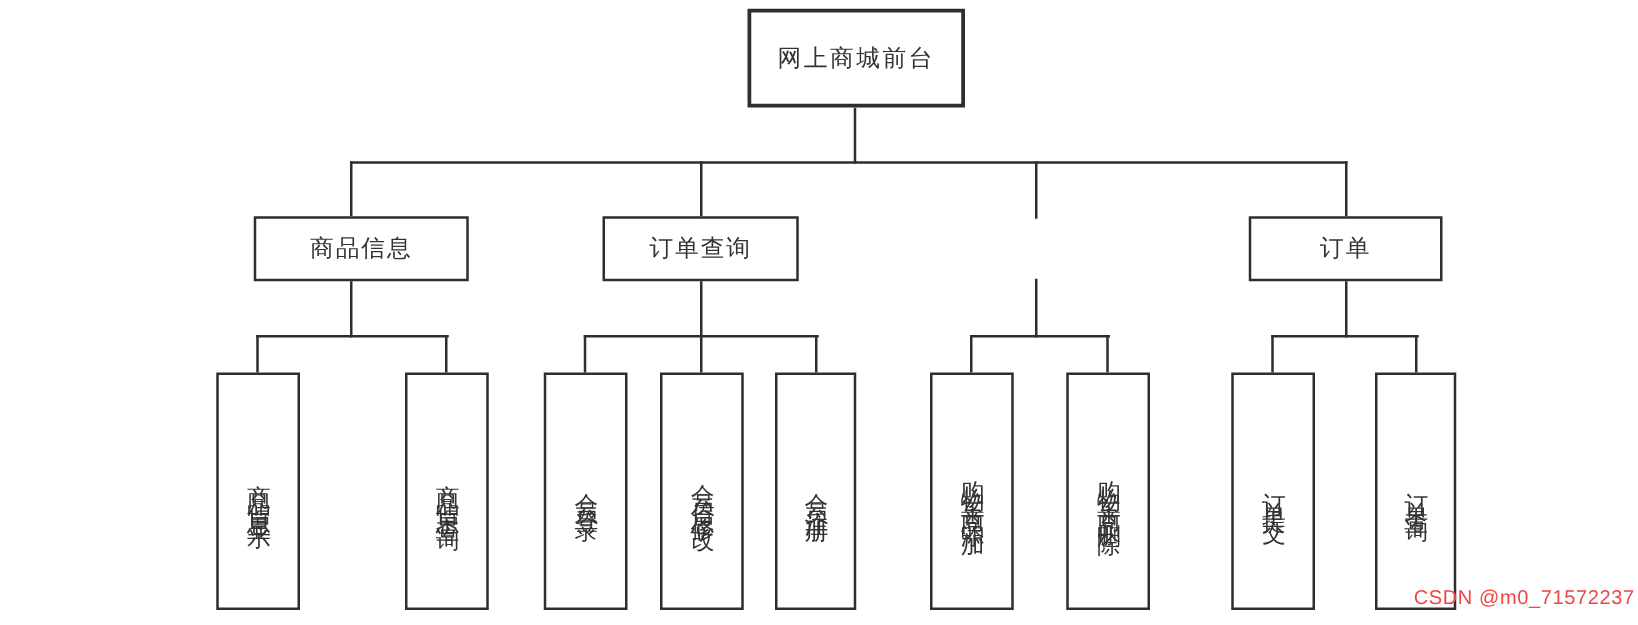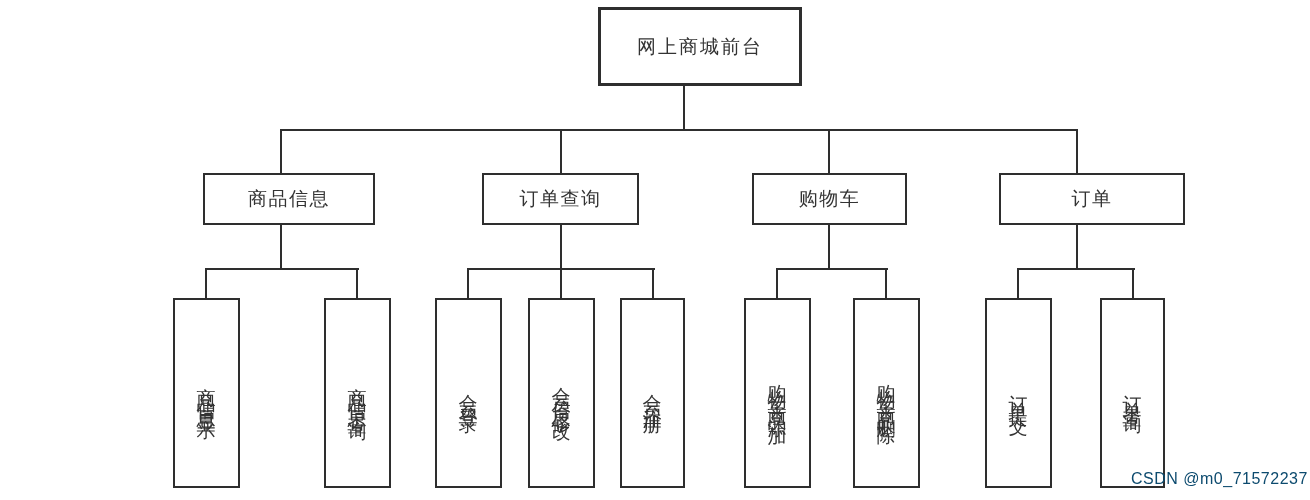--- a/index.html
+++ b/index.html
@@ -33,21 +33,21 @@
     white-space: nowrap;
   }
   .line { position: absolute; background: #2e2e2e; }
   .watermark {
     position: absolute;
     left: 1131px;
     top: 470px;
     font-family: "Liberation Sans", sans-serif;
     font-size: 16px;
     letter-spacing: 0.5px;
-    color: #0c4a6e;
+    color: #ef4444;
     white-space: nowrap;
   }
 </style>
 </head>
 <body>
 
 <div class="canvas">
 
   <div class="line" style="left:683px; top:86px;  width:2px;   height:45px;"></div>
   <div class="line" style="left:280px; top:129px; width:798px; height:2px;"></div>
@@ -68,34 +68,31 @@
 
   <div class="line" style="left:205px; top:268px; width:2px; height:32px;"></div>
   <div class="line" style="left:356px; top:268px; width:2px; height:32px;"></div>
   <div class="line" style="left:467px; top:268px; width:2px; height:32px;"></div>
   <div class="line" style="left:652px; top:268px; width:2px; height:32px;"></div>
   <div class="line" style="left:776px; top:268px; width:2px; height:32px;"></div>
   <div class="line" style="left:885px; top:268px; width:2px; height:32px;"></div>
   <div class="line" style="left:1017px;top:268px; width:2px; height:32px;"></div>
   <div class="line" style="left:1132px;top:268px; width:2px; height:32px;"></div>
 
-  <div class="node root" style="left:598px; top:7px; width:204px; height:79px;">
+  <div class="node root" style="left:598px; top:7px; width:174px; height:79px;">
     <span class="lbl">网上商城前台</span>
   </div>
 
   <div class="node l2" style="left:203px; top:173px; width:172px; height:52px;">
     <span class="lbl">商品信息</span>
   </div>
   <div class="node l2" style="left:482px; top:173px; width:157px; height:52px;">
     <span class="lbl">订单查询</span>
   </div>
-  <div class="node l2" style="left:752px; top:173px; width:155px; height:52px;">
-    <span class="lbl">购物车</span>
-  </div>
-  <div class="node l2" style="left:999px; top:173px; width:186px; height:52px;">
+  <div class="node l2" style="left:999px; top:173px; width:155px; height:52px;">
     <span class="lbl">订单</span>
   </div>
 
   <div class="node leaf" style="left:173px; top:298px; width:67px; height:190px;">
     <span class="lbl">商品信息显示</span>
   </div>
   <div class="node leaf" style="left:324px; top:298px; width:67px; height:190px;">
     <span class="lbl">商品信息查询</span>
   </div>
 

